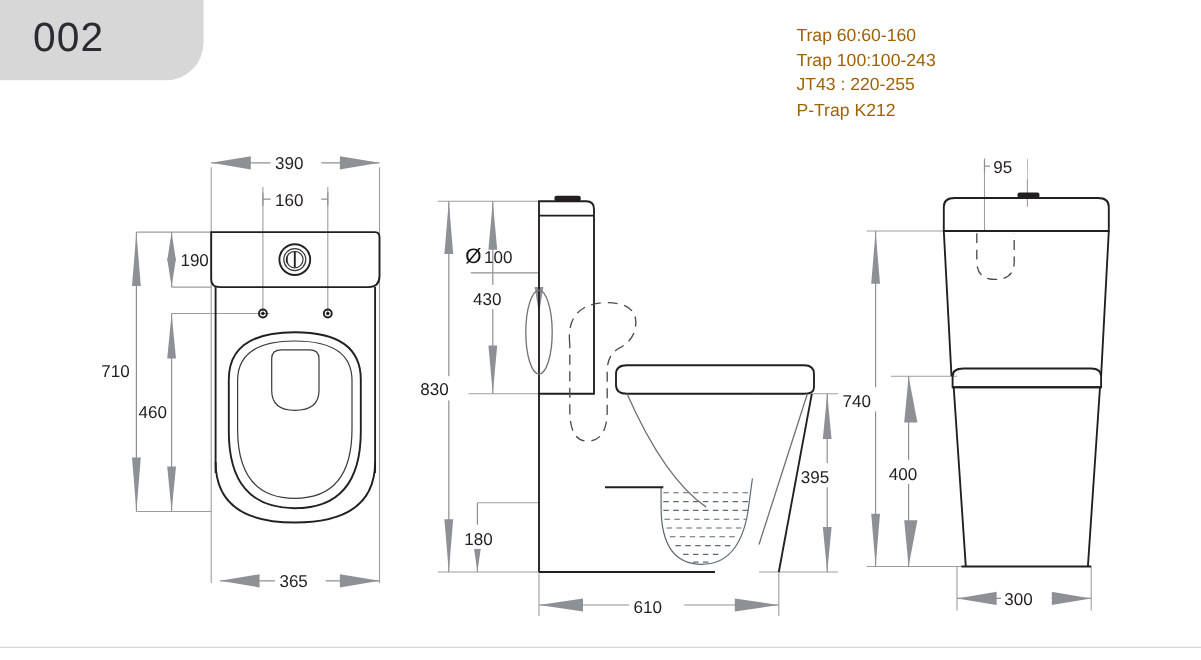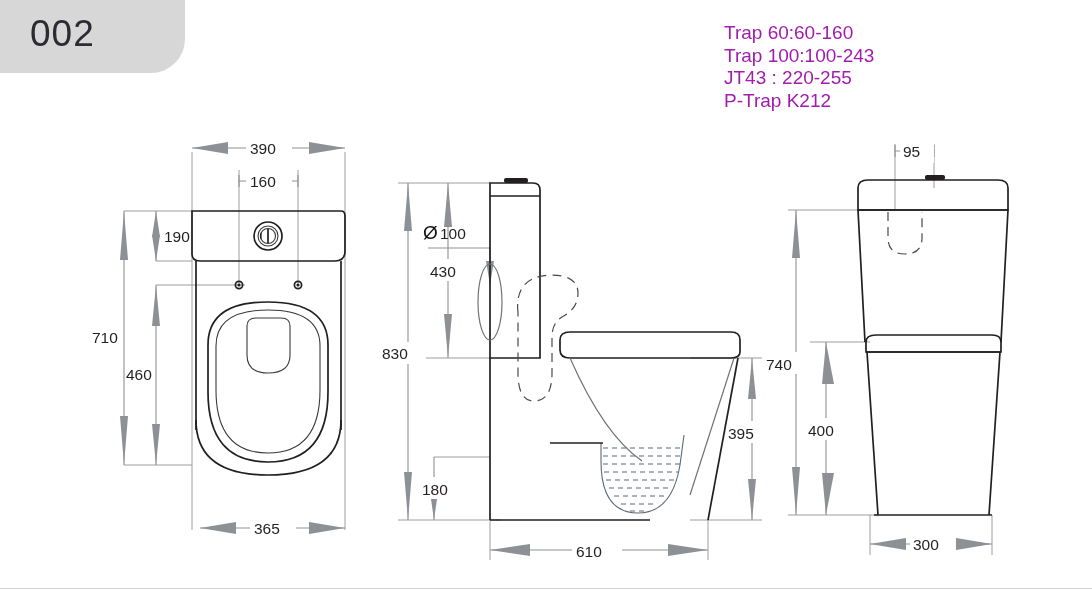--- a/index.html
+++ b/index.html
@@ -35,23 +35,23 @@
     top: 13px;
     font-size: 37px;
     letter-spacing: 1px;
     color: #2b2b33;
   }
   
   #spec-list {
     position: absolute;
     left: 724px;
     top: 22px;
-    font-size: 19px;
+    font-size: 16px;
     line-height: 22.5px;
-    color: #a21caf;
+    color: #a16207;
     white-space: nowrap;
   }
   #spec-list .spec-line { display: block; }
   
   #footer-rule {
     position: absolute;
     left: 0;
     top: 588px;
     width: 1092px;
     height: 1px;

